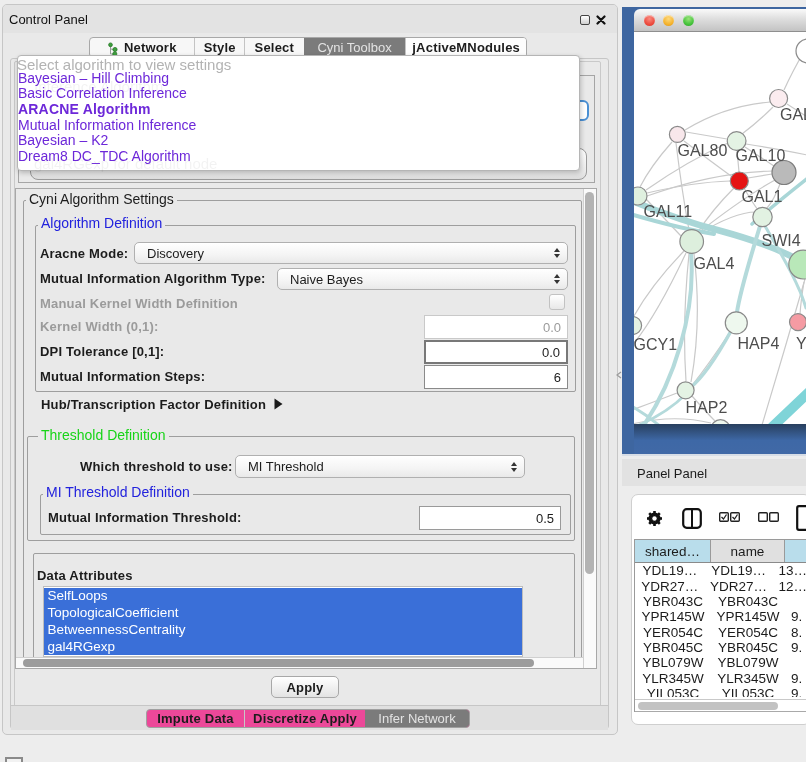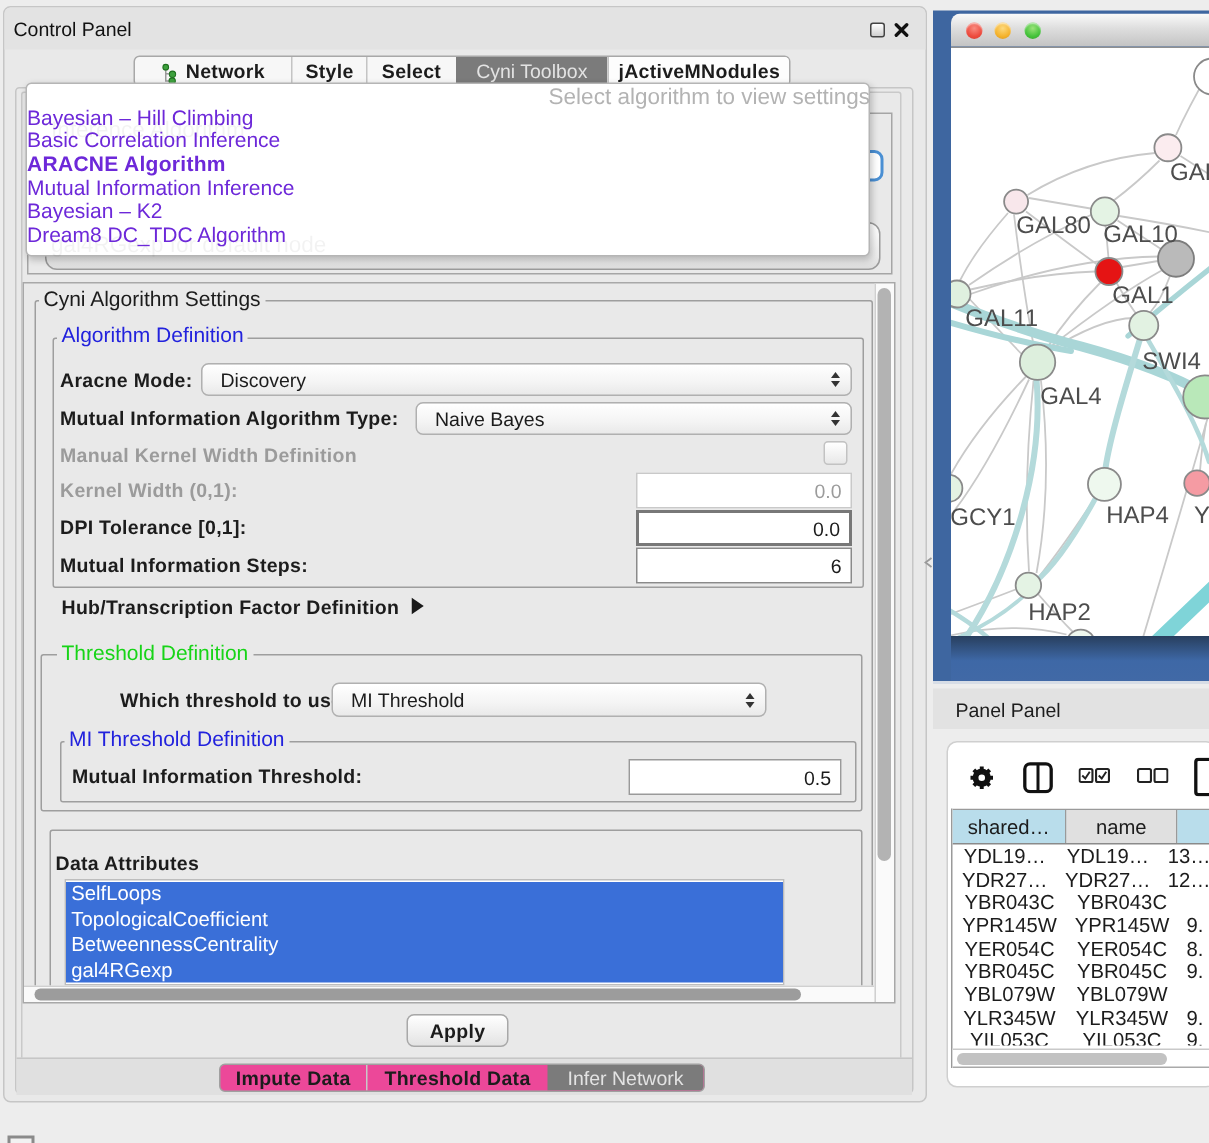--- a/index.html
+++ b/index.html
@@ -52,21 +52,21 @@
       </div>
   <div style="width:107px;display:flex;align-items:center;justify-content:center;background:#7b7b7b">
         <span style="color:#e3e3e3">Cyni Toolbox</span>
       </div>
   <div style="width:126px;display:flex;align-items:center;justify-content:center;border-left:1px solid #c4c4c4;background:#fdfdfd">
         <span class="bold">jActiveMNodules</span>
       </div>
 </div>
 
 <div class="b" style="left:17px;top:55px;width:563px;height:116px;background:#fff;border:1px solid #b5b5b5;border-radius:4px;box-shadow:1px 2px 5px rgba(0,0,0,0.22);box-sizing:border-box"></div>
-<div class="b" style="left:17px;top:56px;width:563px;text-align:right;color:#b3b3b3;font-size:15px">Select algorithm to view settings</div>
+<div class="b" style="left:17px;top:56px;width:563px;text-align:left;color:#b3b3b3;font-size:15px">Select algorithm to view settings</div>
 <div class="b" style="left:34px;top:78px;color:rgba(0,0,0,0.05);font-size:15px">Inference Algorithm</div>
 <div class="b" style="left:34px;top:155px;color:rgba(0,0,0,0.05);font-size:15px">gal4RGexp for default node</div>
 <div class="b" style="left:18px;top:70.6px;line-height:15.65px;font-size:14px;color:#6d28d9">
 Bayesian – Hill Climbing<br>
 Basic Correlation Inference<br>
 <span class="bold">ARACNE Algorithm</span><br>
 Mutual Information Inference<br>
 Bayesian – K2<br>
 Dream8 DC_TDC Algorithm
 </div>
@@ -103,21 +103,21 @@
   <div class="b bold" style="left:24px;top:180px">Mutual Information Steps:</div>
   <div class="field" style="left:408px;top:176px;width:144px;height:24px;border:1.5px solid #8a8a8a">6</div>
   <div class="b bold" style="left:25px;top:208px">Hub/Transcription Factor Definition</div>
   <svg class="b" style="left:258px;top:209px" width="9" height="12" viewBox="0 0 9 12">
         <path d="M0.5 0.5 L8.5 6 L0.5 11.5 Z" fill="#1a1a1a"></path>
       </svg>
 
   <div class="grp" style="left:11px;top:247px;width:546px;height:103px"></div>
   <div class="grplab" style="left:22px;top:239.3px;color:#17d417">Threshold Definition</div>
   <div class="b bold" style="left:64px;top:270px">Which threshold to use:</div>
-  <div class="combo" style="left:205px;top:266px;width:288px;height:21px">
+  <div class="combo" style="left:219px;top:266px;width:288px;height:21px">
         <span class="txt" style="padding-left:12px">MI Threshold</span>
         <span class="stepper">
           <span class="up"></span>
           <span class="dn"></span>
         </span>
       </div>
 
   <div class="grp" style="left:24px;top:305px;width:529px;height:39px"></div>
   <div class="grplab" style="left:27px;top:296px;color:#2222dd">MI Threshold Definition</div>
   <div class="b bold" style="left:32px;top:321px">Mutual Information Threshold:</div>
@@ -142,21 +142,21 @@
 <div class="b" style="left:271px;top:676px;width:66px;height:20px;border:1px solid #a8a8a8;border-radius:5px;background:linear-gradient(#ffffff,#e3e3e3);display:flex;align-items:center;justify-content:center">
       <span class="bold">Apply</span>
     </div>
 
 <div class="b" style="left:11px;top:705px;width:597px;height:23.5px;background:#e0e0e0;border-top:1px solid #c6c6c6"></div>
 <div class="b" style="left:146px;top:709px;width:324px;height:18.5px;border:1px solid #a0a0a0;border-radius:4px;background:#ec4899;display:flex;box-sizing:border-box;overflow:hidden">
   <div style="width:97px;display:flex;align-items:center;justify-content:center;border-right:1px solid #c8c8c8">
         <span class="bold">Impute Data</span>
       </div>
   <div style="width:120px;display:flex;align-items:center;justify-content:center">
-        <span class="bold">Threshold Data</span>
+        <span class="bold">Discretize Apply</span>
       </div>
   <div style="flex:1;display:flex;align-items:center;justify-content:center;background:#7b7b7b">
         <span style="color:#e3e3e3">Infer Network</span>
       </div>
 </div>
 
 <div class="b" style="left:5px;top:757px;width:18px;height:12px;border:2px solid #8a8a8a;background:#f2f2f2;box-sizing:border-box"></div>
 
 <div class="b" style="left:622px;top:7px;width:184px;height:449px;background:#3e66a0"></div>
 <div class="b" style="left:634px;top:424px;width:172px;height:30px;background:linear-gradient(180deg,#283f5e,#3e68a6 55%,#4169a6)"></div>

